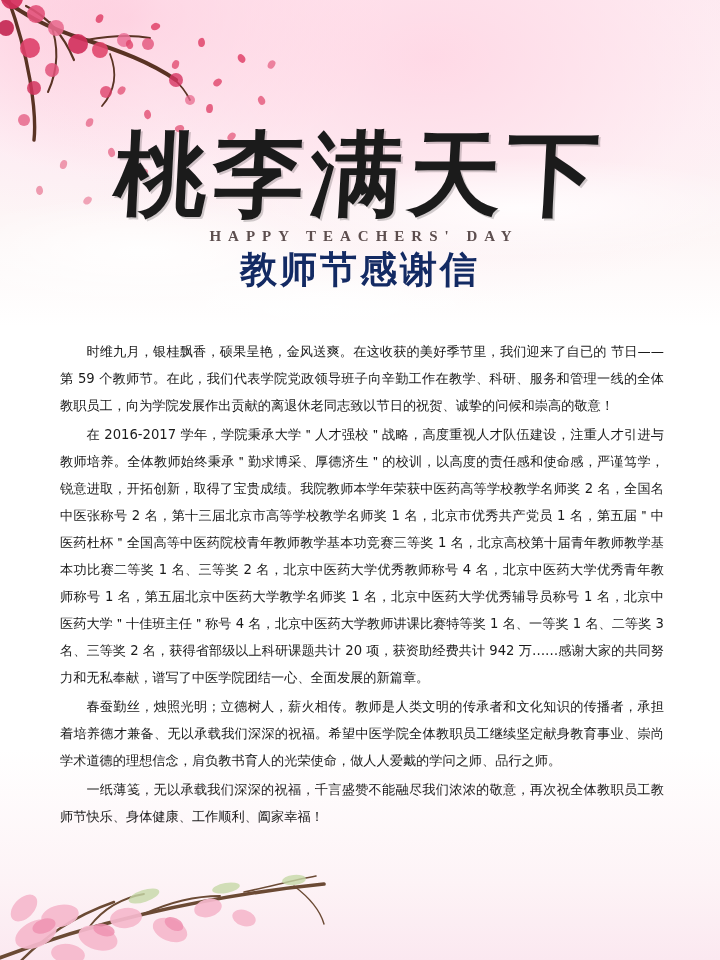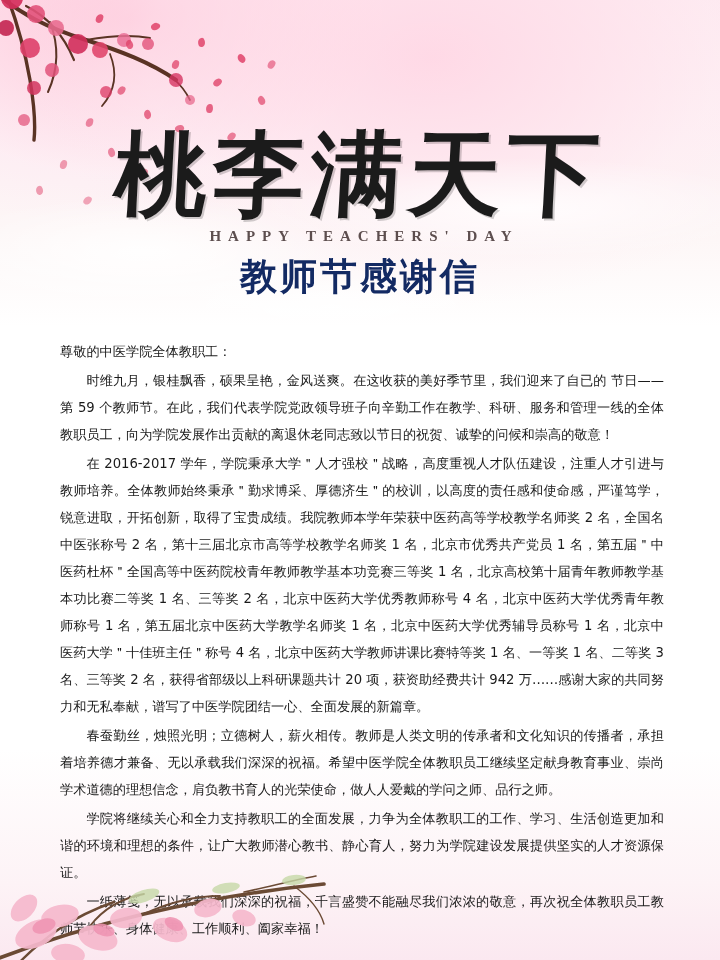--- a/index.html
+++ b/index.html
@@ -91,21 +91,21 @@
     margin-top: 6px;
     font-family: "Liberation Serif", serif;
     font-size: 15px;
     letter-spacing: 7px;
     color: #3a2a2a;
     font-weight: bold;
     opacity: 0.82;
     margin-left: 8px;
   }
   .subtitle {
-    margin-top: 7px;
+    margin-top: 0;
     font-family: "DejaVu Serif", "Liberation Serif", serif;
     font-size: 37px;
     font-weight: bold;
     color: #132a63;
     letter-spacing: 3px;
   }
 
   
   .letter {
     position: absolute;
@@ -186,25 +186,23 @@
     <div class="petal" style="left:268px; top:60px;  transform:rotate(22deg); opacity:.6;"></div>
   </div>
 
   <div class="title-art">
     <div class="title-cn">桃李满天下</div>
     <div class="title-en">HAPPY TEACHERS' DAY</div>
     <div class="subtitle">教师节感谢信</div>
   </div>
 
   <div class="letter">
-    <p>尊敬的中医学院全体教职工：</p>
     <p class="p-indent">时维九月，银桂飘香，硕果呈艳，金风送爽。在这收获的美好季节里，我们迎来了自已的 节日——第 59 个教师节。在此，我们代表学院党政领导班子向辛勤工作在教学、科研、服务和管理一线的全体教职员工，向为学院发展作出贡献的离退休老同志致以节日的祝贺、诚挚的问候和崇高的敬意！</p>
     <p class="p-indent">在 2016-2017 学年，学院秉承大学＂人才强校＂战略，高度重视人才队伍建设，注重人才引进与教师培养。全体教师始终秉承＂勤求博采、厚德济生＂的校训，以高度的责任感和使命感，严谨笃学，锐意进取，开拓创新，取得了宝贵成绩。我院教师本学年荣获中医药高等学校教学名师奖 2 名，全国名中医张称号 2 名，第十三届北京市高等学校教学名师奖 1 名，北京市优秀共产党员 1 名，第五届＂中医药杜杯＂全国高等中医药院校青年教师教学基本功竞赛三等奖 1 名，北京高校第十届青年教师教学基本功比赛二等奖 1 名、三等奖 2 名，北京中医药大学优秀教师称号 4 名，北京中医药大学优秀青年教师称号 1 名，第五届北京中医药大学教学名师奖 1 名，北京中医药大学优秀辅导员称号 1 名，北京中医药大学＂十佳班主任＂称号 4 名，北京中医药大学教师讲课比赛特等奖 1 名、一等奖 1 名、二等奖 3 名、三等奖 2 名，获得省部级以上科研课题共计 20 项，获资助经费共计 942 万……感谢大家的共同努力和无私奉献，谱写了中医学院团结一心、全面发展的新篇章。</p>
     <p class="p-indent">春蚕勤丝，烛照光明；立德树人，薪火相传。教师是人类文明的传承者和文化知识的传播者，承担着培养德才兼备、无以承载我们深深的祝福。希望中医学院全体教职员工继续坚定献身教育事业、崇尚学术道德的理想信念，肩负教书育人的光荣使命，做人人爱戴的学问之师、品行之师。</p>
-    <p class="p-indent">学院将继续关心和全力支持教职工的全面发展，力争为全体教职工的工作、学习、生活创造更加和谐的环境和理想的条件，让广大教师潜心教书、静心育人，努力为学院建设发展提供坚实的人才资源保证。</p>
     <p class="p-indent">一纸薄笺，无以承载我们深深的祝福，千言盛赞不能融尽我们浓浓的敬意，再次祝全体教职员工教师节快乐、身体健康、工作顺利、阖家幸福！</p>
 
   </div>
 
   <div class="branch-bl">
     <svg width="420" height="200" viewBox="0 0 420 200">
       <g stroke="#6b4a34" fill="none" stroke-linecap="round">
         <path d="M-10 196 C 40 176, 90 160, 150 146 C 210 132, 270 122, 330 116" stroke-width="3.6"></path>
         <path d="M20 200 C 50 168, 80 148, 120 134" stroke-width="2.4"></path>
         <path d="M150 146 C 176 134, 200 128, 226 128" stroke-width="2"></path>

